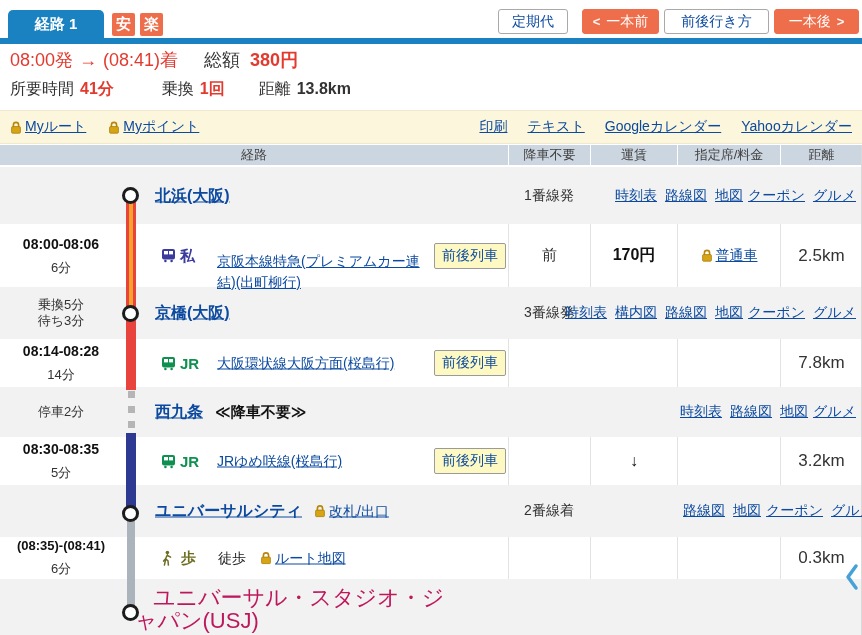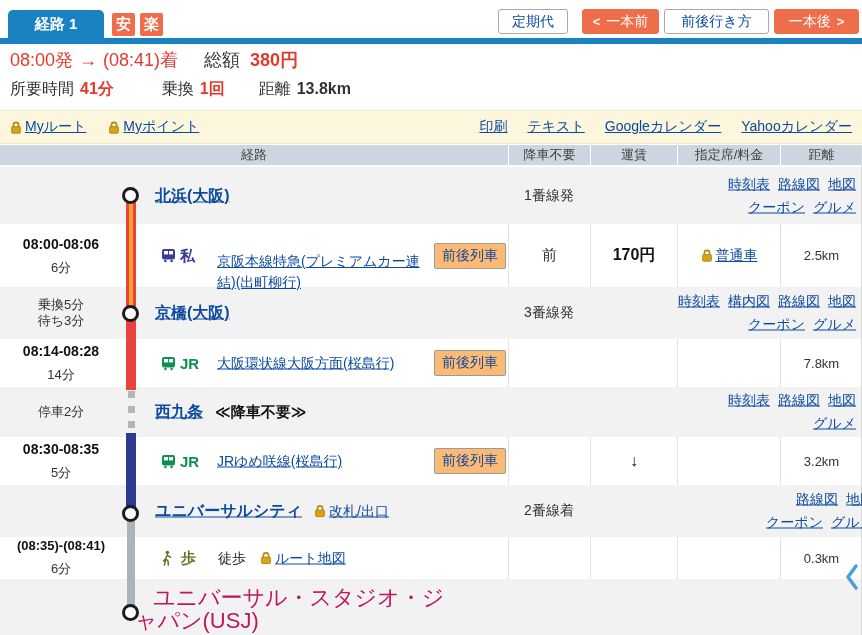--- a/index.html
+++ b/index.html
@@ -54,36 +54,36 @@
   .timecol{position:absolute;left:0;width:122px;top:50%;transform:translateY(-50%);
            text-align:center;z-index:4;}
   .t-time{font-size:14px;font-weight:bold;color:#111;}
   .t-dur{font-size:13px;color:#333;margin-top:7px;}
   .t-note{font-size:13px;color:#333;line-height:16px;}
   .stname{position:absolute;left:155px;top:50%;transform:translateY(-50%);display:flex;align-items:center;gap:12px;z-index:4;white-space:nowrap;}
   .stname .lnk{font-size:16px;font-weight:bold;}
   .annot{font-size:15px;font-weight:bold;color:#111;}
   .gate .lnk{font-size:14px;font-weight:normal;}
   .platform{position:absolute;left:508px;width:82px;top:0;bottom:0;display:flex;align-items:center;justify-content:center;font-size:14px;color:#333;}
-  .slinks{position:absolute;top:50%;transform:translateY(-50%);display:flex;flex-direction:column;align-items:flex-end;gap:5px;z-index:4;}
+  .slinks{position:absolute;top:50%;transform:translateY(-50%);display:flex;flex-direction:row;align-items:flex-end;gap:5px;z-index:4;}
   .lrow{display:flex;gap:8px;white-space:nowrap;}
   .seg-ic{position:absolute;left:161px;top:50%;transform:translateY(-50%);display:flex;align-items:center;gap:4px;z-index:4;}
   .carrier{font-size:15px;font-weight:bold;}
   .c-navy{color:#3b3b9e;} .c-green{color:#0e9150;} .c-olive{color:#6e6e23;}
   .segline{position:absolute;left:217px;top:50%;transform:translateY(-50%);z-index:4;}
   .segline .lnk{font-size:14px;line-height:21px;margin-top:32px;}
   .wrapbox{width:204px;display:block;}
   .zbtn{position:absolute;left:434px;width:72px;height:26px;top:50%;transform:translateY(-50%);
-        background:#fdba74;border:1px solid #9a9a9a;border-radius:2px;color:#0c4aa0;font-size:14px;
+        background:#fef9c3;border:1px solid #9a9a9a;border-radius:2px;color:#0c4aa0;font-size:14px;
         display:flex;align-items:center;justify-content:center;cursor:pointer;z-index:4;box-sizing:border-box;}
   .cell{position:absolute;top:0;bottom:0;display:flex;align-items:center;justify-content:center;border-left:1px solid #e2e2e2;box-sizing:border-box;}
   .cell.pos{left:508px;width:82px;font-size:15px;color:#333;}
   .cell.fare{left:590px;width:87px;font-size:16px;font-weight:bold;color:#111;}
   .cell.seat{left:677px;width:103px;}
-  .cell.dist{left:780px;width:82px;font-size:13px;color:#333;}
+  .cell.dist{left:780px;width:82px;font-size:17px;color:#333;}
   .cell.seat .lnk{font-size:14px;}
   .walkmid{position:absolute;left:161px;top:50%;transform:translateY(-50%);display:flex;align-items:center;gap:8px;z-index:4;}
   .walktext{font-size:14px;color:#222;margin-left:14px;}
   .usj{position:absolute;left:135px;top:7px;width:310px;font-size:22px;color:#be185d;line-height:23px;text-indent:18px;z-index:4;}
   .chevron{position:absolute;left:845px;top:563px;cursor:pointer;z-index:6;}
   .right-edge{position:absolute;right:0;top:145px;bottom:0;width:1px;background:#dadada;}
 </style>
 </head>
 <body>
 

